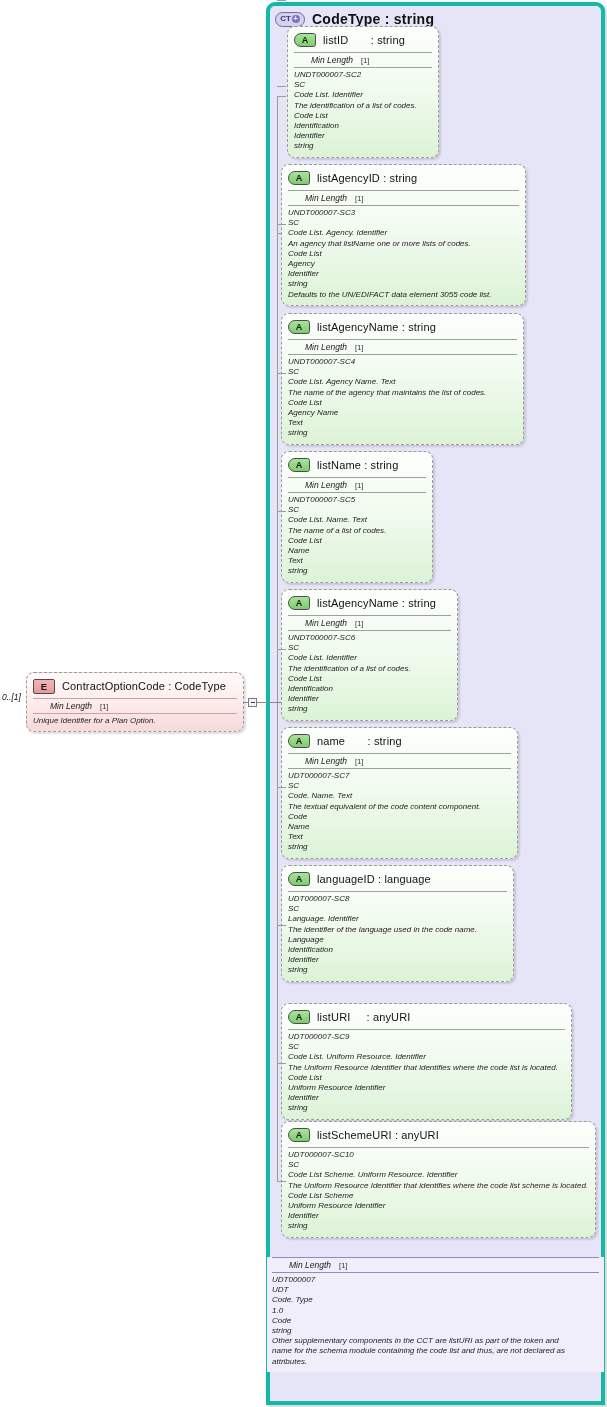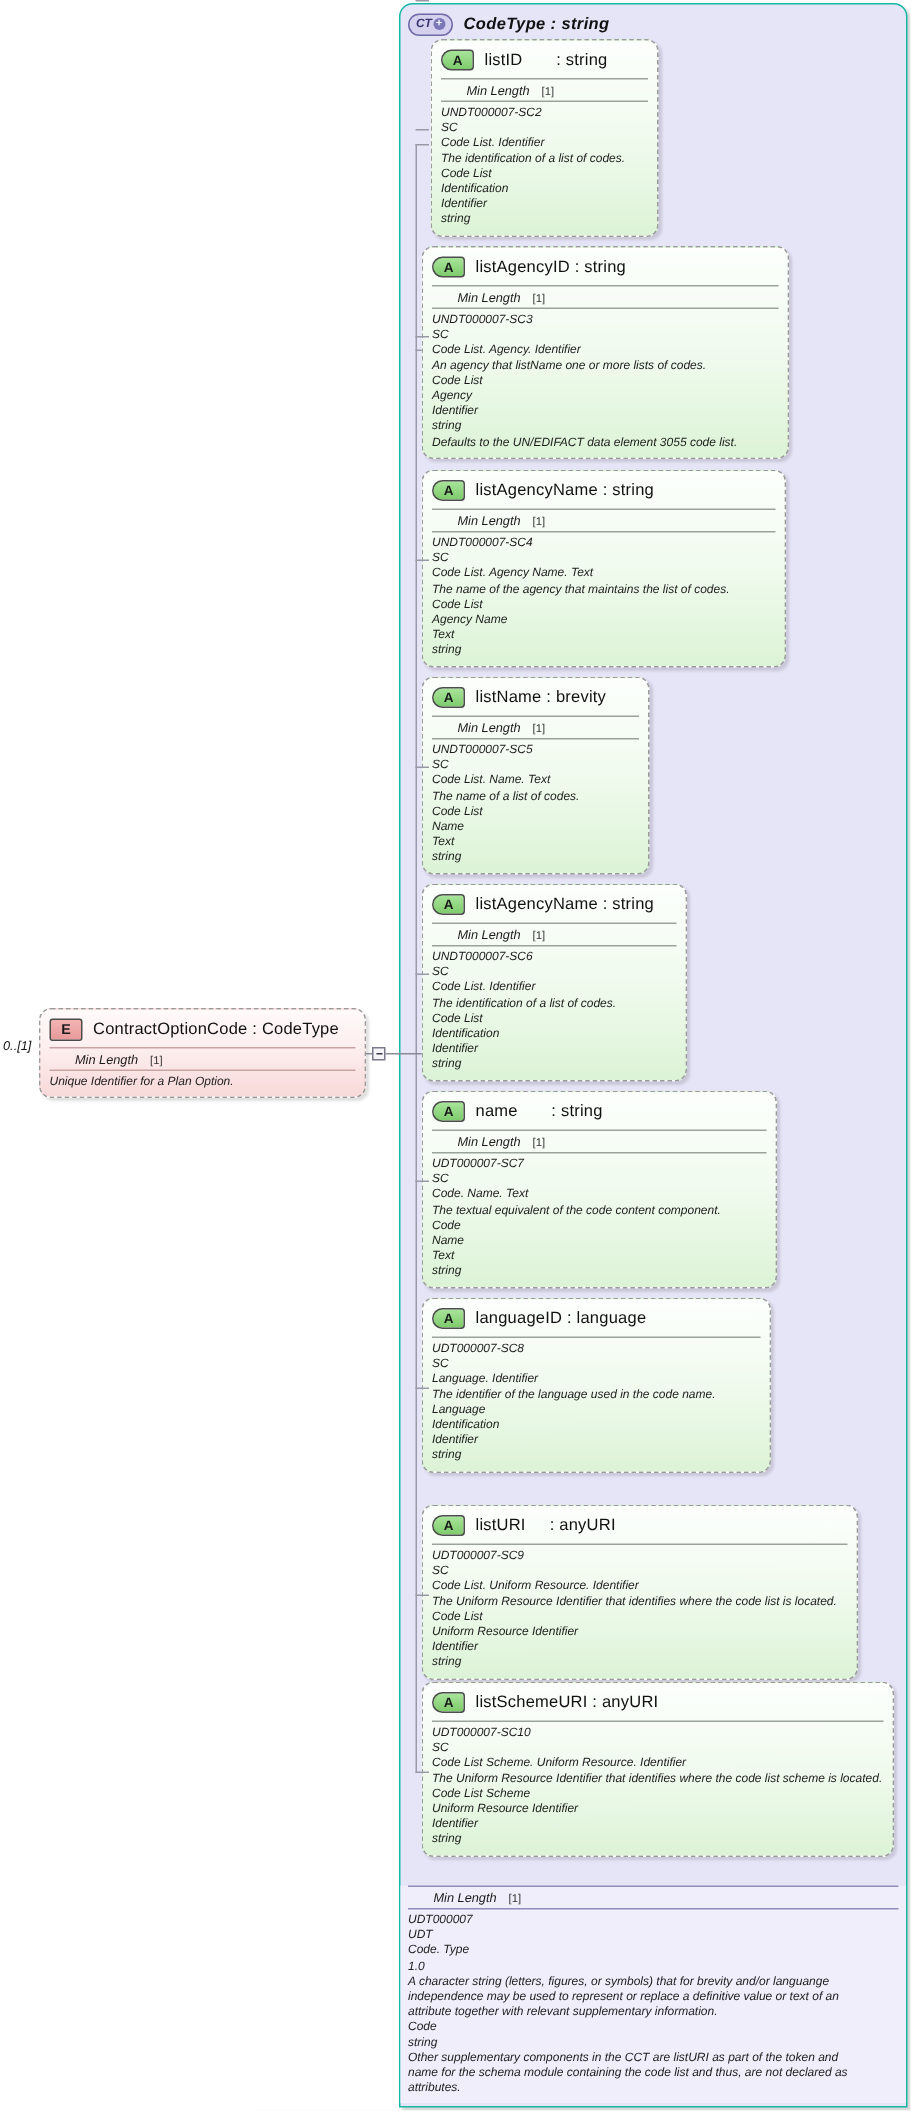--- a/index.html
+++ b/index.html
@@ -18,24 +18,23 @@
   }
 
   
   .ct-container {
     position: absolute;
     left: 266px;
     top: 2px;
     width: 339px;
     height: 1403px;
     background: #e6e4f7;
-    border: 1px solid #14b8a6;
+    border: 4px solid #14b8a6;
     border-radius: 9px 9px 0 0;
     box-shadow: 2px 2px 2px rgba(0,0,0,0.16);
-    font-style: italic;
   }
   .ct-header {
     position: absolute;
     left: 0; top: 0;
     width: 100%;
     height: 26px;
     display: flex;
     align-items: center;
     padding-left: 5px;
     gap: 7px;
@@ -62,21 +61,21 @@
     width: 8px; height: 8px;
     border-radius: 50%;
     background: #7b77b8;
     color: #fff;
     font-size: 7px;
     line-height: 8px;
     text-align: center;
     font-weight: bold;
   }
   .ct-title {
-    font-size: 11px;
+    font-size: 14px;
     font-weight: bold;
     color: #111;
     letter-spacing: 0.25px;
     white-space: nowrap;
   }
 
   
   .spine {
     position: absolute;
     left: 277px;
@@ -326,21 +325,21 @@
           <div>The name of the agency that maintains the list of codes.</div>
           <div>Code List</div>
           <div>Agency Name</div>
           <div>Text</div>
           <div>string</div>
         </div>
       </div>
       <div class="attr" style="top: 451px; left: 281px; width: 152px;">
         <div class="attr-head">
           <span class="a-icon">A</span>
-          <span class="attr-name">listName : brevity</span>
+          <span class="attr-name">listName : string</span>
         </div>
         <div class="rowline"></div>
         <div class="minlen"><span>Min Length</span><span class="card">[1]</span></div>
         <div class="rowline"></div>
         <div class="doc">
           <div>UNDT000007-SC5</div>
           <div>SC</div>
           <div>Code List. Name. Text</div>
           <div>The name of a list of codes.</div>
           <div>Code List</div>
@@ -444,21 +443,20 @@
     <div class="rowline"></div>
     <div class="minlen">
       <span>Min Length</span><span class="card">[1]</span>
     </div>
     <div class="rowline"></div>
     <div class="doc" id="footer-doc">
         <div>UDT000007</div>
         <div>UDT</div>
         <div>Code. Type</div>
         <div>1.0</div>
-        <div>A character string (letters, figures, or symbols) that for brevity and/or languange independence may be used to represent or replace a definitive value or text of an attribute together with relevant supplementary information.</div>
         <div>Code</div>
         <div>string</div>
         <div>Other supplementary components in the CCT are listURI as part of the token and name for the schema module containing the code list and thus, are not declared as attributes.</div>
       </div>
   </div>
 
 <div class="branch" style="top: 86px;"></div>
     <div class="branch" style="top: 224px;"></div>
     <div class="branch" style="top: 373px;"></div>
     <div class="branch" style="top: 511px;"></div>

